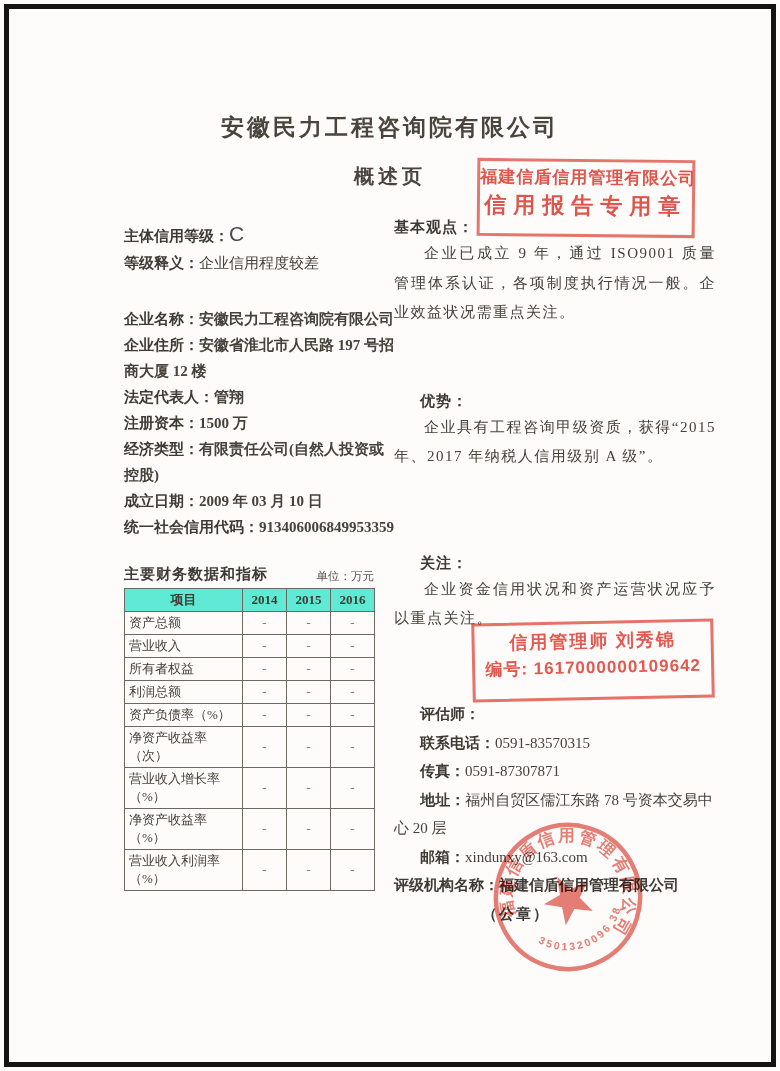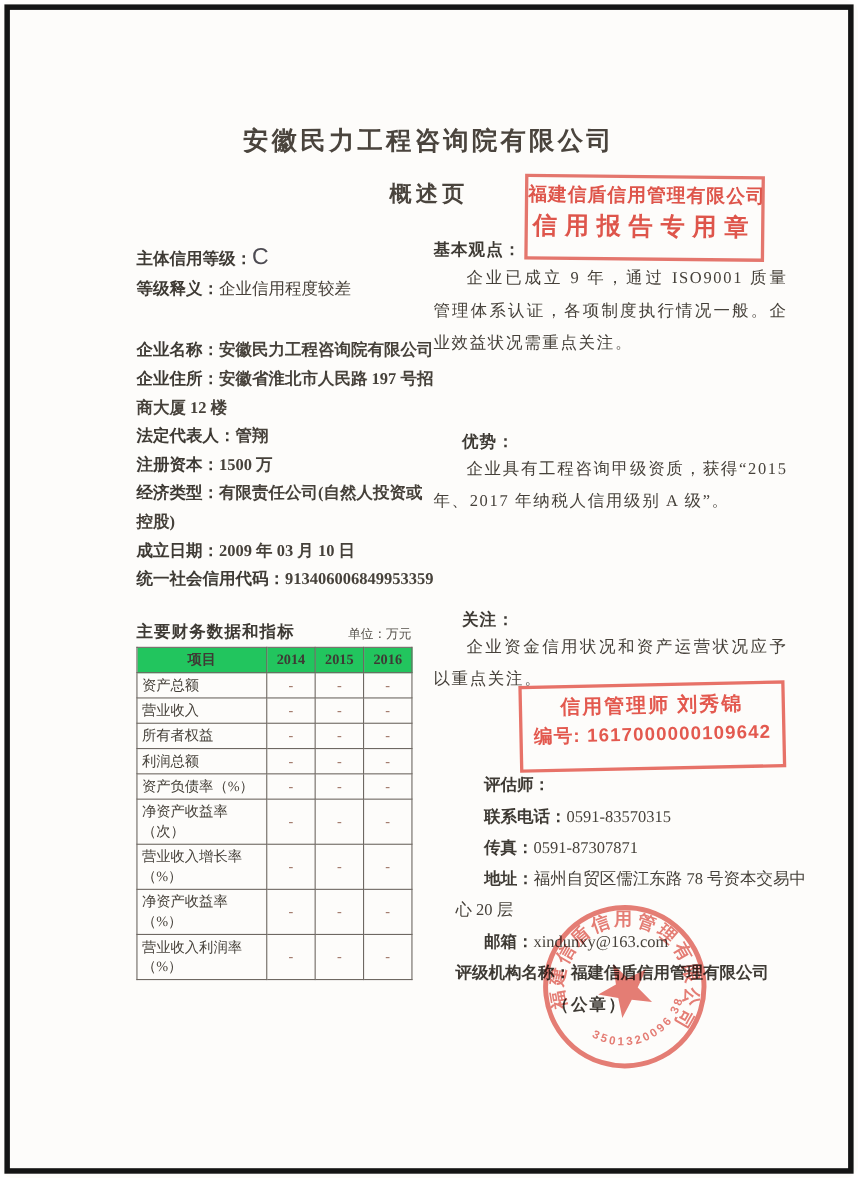--- a/index.html
+++ b/index.html
@@ -49,38 +49,38 @@
   .field-line .val{font-weight:700;color:#46413a;}
   
   .fin-section{margin-top:25px;width:250px;}
   .fin-head{display:flex;justify-content:space-between;align-items:flex-end;margin-bottom:4px;}
   .fin-title{font-size:15px;font-weight:700;color:#3e3a34;letter-spacing:1px;}
   .fin-unit{font-size:11.5px;color:#55504a;}
   table.fin{border-collapse:collapse;width:250px;table-layout:fixed;}
   table.fin th,table.fin td{
     border:1.4px solid #6e6862;font-size:13px;padding:2px 4px;height:17px;
   }
-  table.fin th{background:#22c55e;font-weight:700;color:#3e3a34;}
+  table.fin th{background:#5eead4;font-weight:700;color:#3e3a34;}
   table.fin td.item{text-align:left;color:#46413a;}
   table.fin td.num,table.fin th.yr{text-align:center;}
   table.fin td.num{color:#9a6f5f;}
   col.c-item{width:118px;}
   col.c-yr{width:44px;}
   
   .right-col{position:absolute;left:394px;top:218px;width:322px;}
   .sec-heading{font-size:15px;font-weight:700;color:#3e3a34;letter-spacing:1px;}
   .sec-heading.indent{margin-left:26px;}
   .sec-body{
     font-size:15px;line-height:29.5px;text-indent:2em;letter-spacing:1.5px;
     color:#46413a;text-align:justify;margin-top:2px;
   }
   .gap-a{margin-top:64px;}
   .gap-b{margin-top:82px;}
   
-  .contact-block{position:absolute;left:414px;top:700px;width:322px;font-size:15px;color:#46413a;}
+  .contact-block{position:absolute;left:394px;top:700px;width:322px;font-size:15px;color:#46413a;}
   .c-line{line-height:28.5px;margin-left:26px;}
   .c-line .lab{font-weight:700;color:#3e3a34;}
   .agency-line{line-height:28.5px;font-weight:700;color:#3e3a34;}
   .seal-note{line-height:28.5px;margin-left:88px;font-weight:700;color:#3e3a34;letter-spacing:2px;}
   
   .seal{
     position:absolute;left:483px;top:812px;width:170px;height:170px;
     transform:rotate(-28deg);mix-blend-mode:multiply;opacity:.85;
   }
   .seal svg{overflow:visible;}

